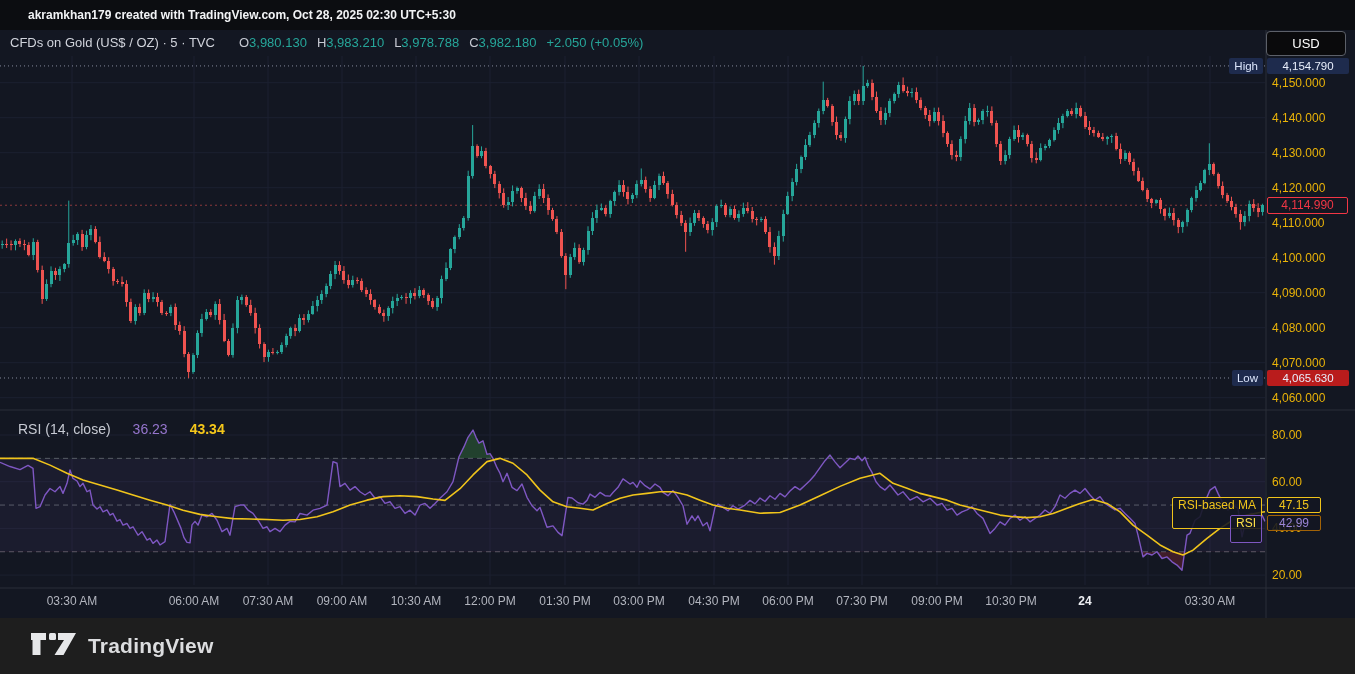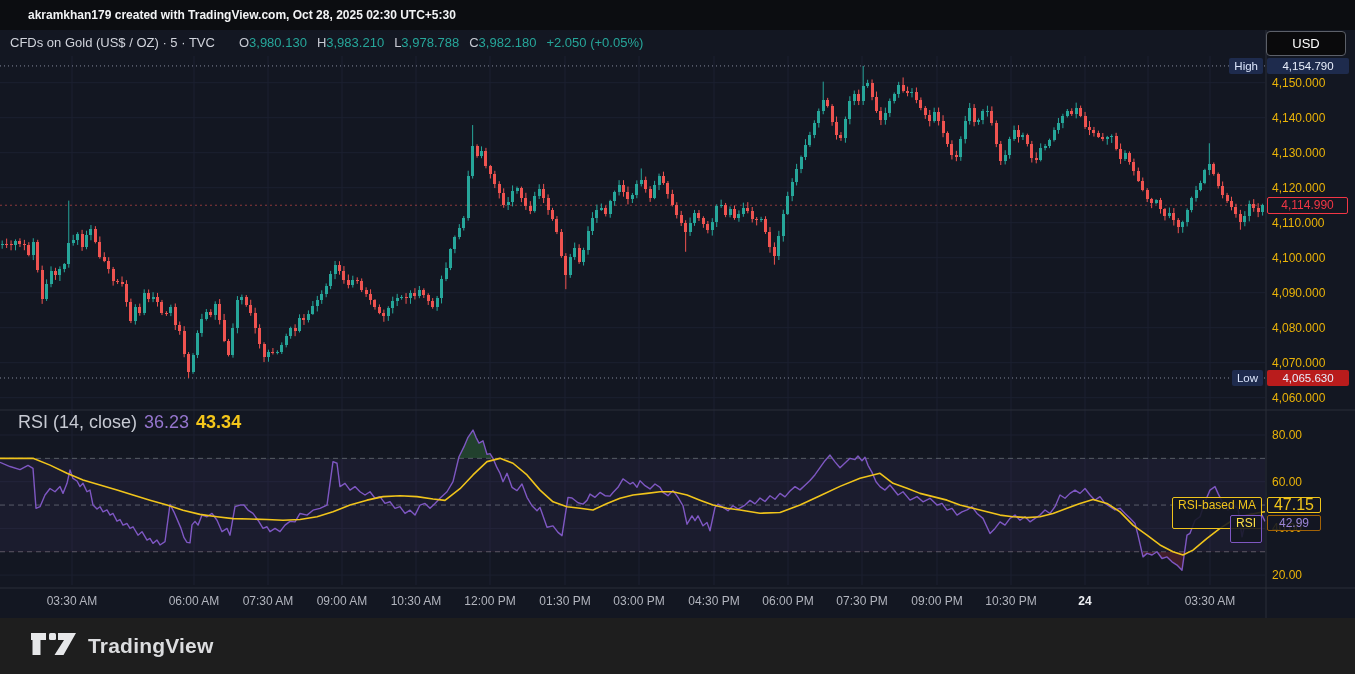--- a/index.html
+++ b/index.html
@@ -19,24 +19,24 @@
            display:flex;align-items:center;justify-content:center;box-sizing:border-box}
   .chip{position:absolute;z-index:4;font-size:11.5px;height:16px;line-height:16px;border-radius:2px;
         text-align:center;box-sizing:border-box;padding:0 5px}
   .chip-high-label{top:58px;right:92px;background:#1e2b4d;color:#dbe5fb}
   .chip-high-value{top:58px;left:1267px;width:82px;background:#1e2b4d;color:#e9effc}
   .chip-low-label{top:370px;right:92px;background:#1e2b4d;color:#dbe5fb}
   .chip-low-value{top:370px;left:1267px;width:82px;background:#b91c1c;color:#e9effc}
   .chip-last{top:197px;left:1267px;width:81px;height:17px;line-height:15px;border:1px solid #f23645;
              color:#f23645;background:#131722;font-size:12px}
   .chip-ma-label{top:497px;right:93px;border:1px solid #f0c41b;color:#f0c41b;background:rgba(19,23,34,.88);height:32px;line-height:14px;font-size:12px}
-  .chip-ma-value{top:497px;left:1267px;width:54px;border:1px solid #f0c41b;color:#f0c41b;background:rgba(19,23,34,.88);height:16px;line-height:14px;font-size:16px}
+  .chip-ma-value{top:497px;left:1267px;width:54px;border:1px solid #f0c41b;color:#f0c41b;background:rgba(19,23,34,.88);height:16px;line-height:14px;font-size:12px}
   .chip-rsi-label{top:515px;right:93px;border:1px solid #7e57c2;color:#fde047;background:rgba(19,23,34,.88);height:28px;line-height:14px;font-size:12px}
   .chip-rsi-value{top:515px;left:1267px;width:54px;border:1px solid #a16207;color:#9b85d6;background:rgba(19,23,34,.88);height:16px;line-height:14px;font-size:12px}
-  .rsi-legend{position:absolute;top:412px;left:18px;z-index:4;display:flex;gap:7px;font-size:18px}
+  .rsi-legend{position:absolute;top:421px;left:18px;z-index:4;display:flex;gap:22px;font-size:14px}
   .rsi-legend .t{color:#c7cad3}
   .rsi-legend .prev{color:#9575cd}
   .rsi-legend .cur{color:#f5c71a;font-weight:bold}
   .ax-lbl{position:absolute;left:1272px;color:#eab308;font-size:12px;transform:translateY(-50%);z-index:2;white-space:nowrap}
   .t-lbl{position:absolute;top:594px;transform:translateX(-50%);color:#b2b5be;font-size:12px;z-index:2;white-space:nowrap}
   .t-lbl.bold{color:#eceef2;font-weight:bold}
   .footer{position:absolute;left:0;right:0;bottom:0;height:56px;background:#1e1e1e;z-index:6;
           display:flex;align-items:center;padding-left:30px;box-sizing:border-box}
   .brand-text{color:#dcdddf;font-size:21px;font-weight:bold;margin-left:10px;letter-spacing:.2px}
 </style>

